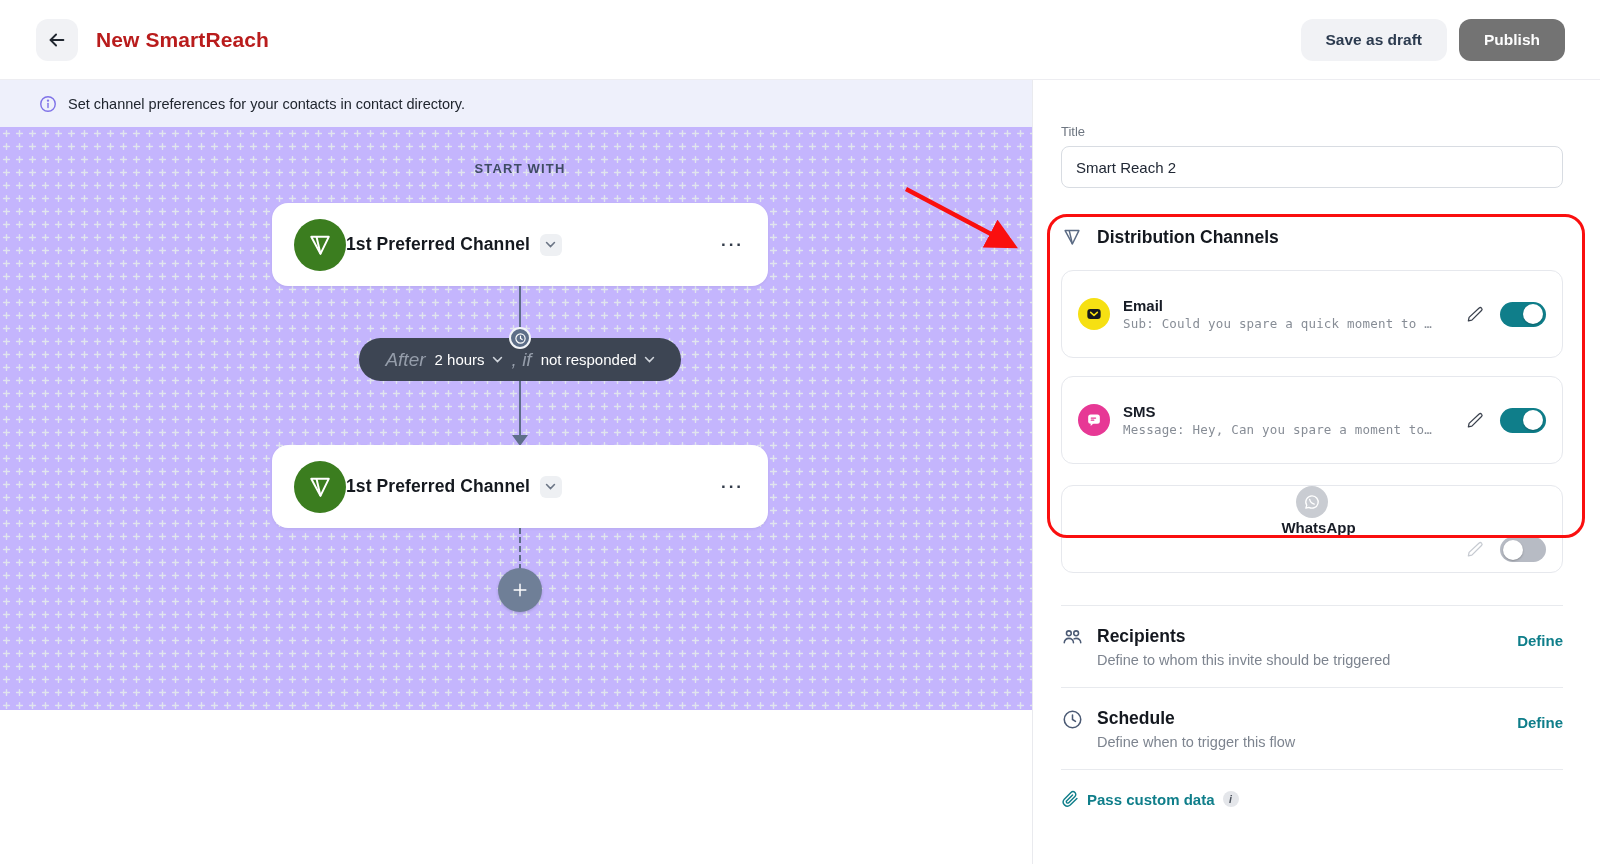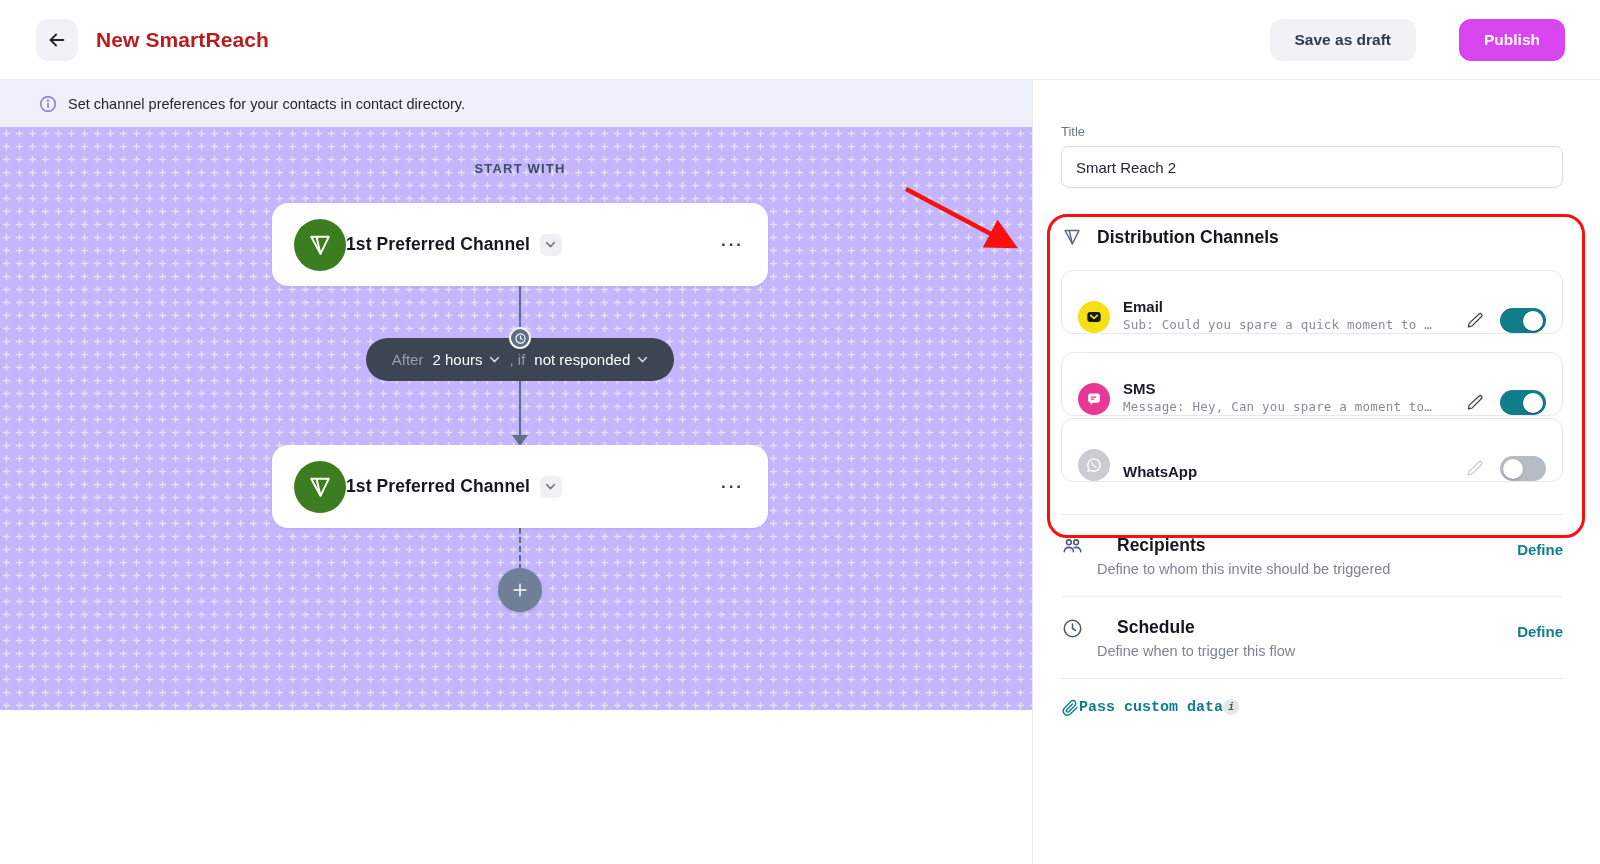--- a/index.html
+++ b/index.html
@@ -11,21 +11,21 @@
             border-bottom:1px solid #ededf1; display:flex; align-items:center; padding:0 35px 0 36px; z-index:5; }
   .back-btn { width:42px; height:42px; border-radius:12px; background:#f1f2f5; border:none;
               display:flex; align-items:center; justify-content:center; cursor:pointer; }
   .page-title { font-size:21px; font-weight:800; color:#b91c1c; margin-left:18px; letter-spacing:.1px; }
   .badge { display:flex; align-items:center; gap:7px; margin-left:16px; height:37px; padding:0 17px;
            border-radius:19px; background:#e7f3e2; color:#3e8a41; font-size:15px; font-weight:600; }
   .header-spacer { flex:1; }
   .btn { height:42px; border:none; border-radius:12px; font-size:15.5px; font-weight:700; padding:0 25px; cursor:pointer;
          font-family:"Liberation Sans", sans-serif; }
   .btn-draft { background:#f1f2f5; color:#2c3b4f; margin-right:12px; }
-  .btn-publish { background:#d946ef; color:#fdfdfd;margin-left:31px; }
+  .btn-publish { background:#737373; color:#fdfdfd; }
 
   
   .canvas { position:absolute; left:0; top:80px; width:1032px; height:630px; background:#c4b5fd; overflow:hidden; }
   .dot-pattern { position:absolute; left:0; top:47px; width:100%; height:737px; }
   .banner { position:absolute; left:0; top:0; width:100%; height:47px; background:#eef0fb;
             display:flex; align-items:center; padding-left:38px; gap:10px; }
   .banner-text { font-size:14.5px; color:#20262f; }
 
   .start-label { position:absolute; left:272px; top:81px; width:496px; text-align:center;
                  font-size:13px; font-weight:700; letter-spacing:1.2px; color:#3f4c63; }
@@ -47,41 +47,41 @@
   .connector.dashed { top:448px; height:42px; background:none; border-left:2px dashed #5d6e88; }
   .arrowhead { position:absolute; left:512px; top:355px; width:0; height:0;
                border-left:8px solid transparent; border-right:8px solid transparent; border-top:11px solid #5d6e88; }
 
   .clock-badge { position:absolute; left:509px; top:247px; width:22px; height:22px; border-radius:50%;
                  background:#5d6e88; border:2px solid #f3f5f9; display:flex; align-items:center; justify-content:center; z-index:2; }
 
   .delay-pill-wrap { position:absolute; left:272px; top:258px; width:496px; display:flex; justify-content:center; }
   .delay-pill { height:43px; border-radius:22px; background:#3d4553; display:flex; align-items:center;
                 gap:9px; padding:0 26px; z-index:1; }
-  .delay-muted { color:#959daa; font-size:15px; }
+  .delay-muted { color:#959daa; font-size:19px;font-style:italic; }
   .delay-strong { color:#fff; font-size:15px; font-weight:400; display:flex; align-items:center; gap:7px; cursor:pointer; }
 
   .add-btn { position:absolute; left:498px; top:488px; width:44px; height:44px; border-radius:50%; background:#6f7f97;
              border:none; display:flex; align-items:center; justify-content:center; cursor:pointer;
              box-shadow:0 1px 3px rgba(25,35,60,.2); }
 
   
   .panel { position:absolute; left:1032px; top:80px; width:568px; height:784px; background:#fff;
            border-left:1px solid #e9eaee; padding:44px 37px 0 28px; }
   .field-label { font-size:13px; color:#6e7681; margin-bottom:7px; }
   .title-input { width:100%; height:42px; border:1px solid #d8dce2; border-radius:8px; padding:0 14px;
                  font-size:15px; color:#212835; font-family:"Liberation Sans", sans-serif; outline:none; background:#fff; }
 
   .dist-header { display:flex; align-items:center; gap:14px; margin-top:36px; height:26px; }
   .dist-title { font-size:17.5px; font-weight:700; color:#14181f; }
 
-  .channel-card { margin-top:18px; height:64px; border:1px solid #e6e8ed; border-radius:12px;
-                  display:flex; align-items:flex-end; padding:0 16px 0 16px; background:#fff; }
+  .channel-card { margin-top:18px; height:88px; border:1px solid #e6e8ed; border-radius:12px;
+                  display:flex; align-items:center; padding:0 16px 0 16px; background:#fff; }
   .channel-card.c0 { margin-top:20px; }
-  .channel-card.c2 { margin-top:2px; }
+  .channel-card.c2 { margin-top:21px;flex-direction:column; }
   .ch-icon { width:32px; height:32px; border-radius:50%; display:flex; align-items:center; justify-content:center; flex:none; }
   .ch-text { margin-left:13px; min-width:0; }
   .ch-name { font-size:15px; font-weight:600; color:#171c26; line-height:19px; }
   .ch-preview { font-family:"DejaVu Sans Mono", monospace; font-size:12.5px; color:#878d96; line-height:17px;
                 white-space:nowrap; letter-spacing:.2px; }
   .ch-preview:empty { display:none; }
   .ch-actions { margin-left:auto; display:flex; align-items:center; gap:15px; }
   .pencil { cursor:pointer; display:flex; }
   .pencil svg { stroke:#c6cad1; }
   .channel-card.active .pencil svg { stroke:#3a414d; }
@@ -89,25 +89,25 @@
   .toggle .knob { position:absolute; top:2.5px; left:3px; width:20px; height:20px; border-radius:50%; background:#fff;
                   box-shadow:0 1px 2px rgba(0,0,0,.25); transition:left .1s; }
   .toggle.on { background:#0f7e8a; }
   .toggle.on .knob { left:23px; }
 
   .divider { height:1px; background:#e8eaee; margin-top:32px; }
   .section-row { display:flex; padding:18px 0 19px 0; }
   .section-row + .divider, .divider.mid { margin-top:0; }
   .sec-icon { width:26px; padding-top:2px; flex:none; }
   .sec-text { margin-left:10px; }
-  .sec-title { font-size:17.5px; font-weight:700; color:#14181f; line-height:24px;margin-left:20px; }
+  .sec-title { font-size:17.5px; font-weight:700; color:#14181f; line-height:24px; }
   .sec-sub { font-size:14.5px; color:#7d848f; margin-top:4px; }
   .sec-action { margin-left:auto; padding-top:8px; font-size:15px; font-weight:600; color:#0f7e8a; cursor:pointer; }
 
-  .custom-data-row { display:flex; align-items:flex-start; gap:0; padding:20px 0;font-family:Liberation Mono, monospace; }
+  .custom-data-row { display:flex; align-items:center; gap:8px; padding:20px 0; }
   .custom-data-link { font-size:15px; font-weight:700; color:#0f7e8a; cursor:pointer; }
   .mini-info { width:16px; height:16px; border-radius:50%; background:#e4e6ea; color:#4c525c; font-size:10.5px;
                font-weight:700; display:flex; align-items:center; justify-content:center; font-style:italic; }
 
   
   .red-box { position:absolute; left:14px; top:134px; width:538px; height:324px; border:3px solid #fa0f0f;
              border-radius:20px; pointer-events:none; z-index:8; }
   .red-arrow { position:absolute; left:0; top:0; width:1600px; height:864px; pointer-events:none; z-index:9; }
 </style>
 </head>

